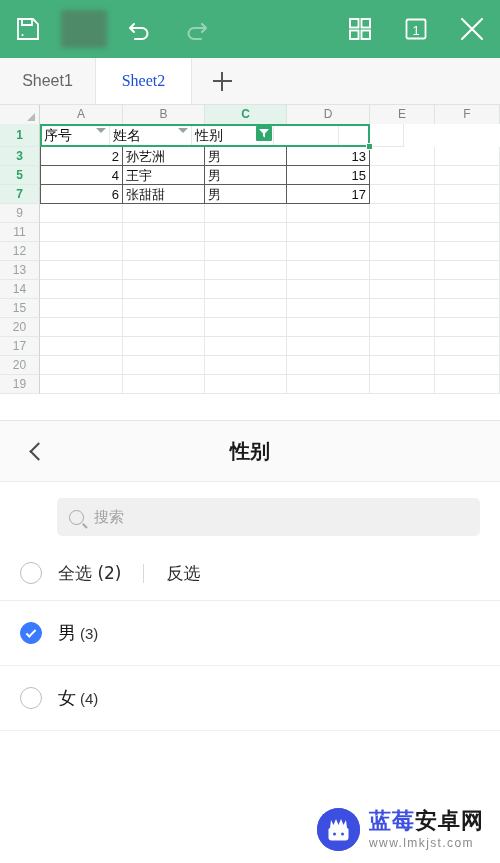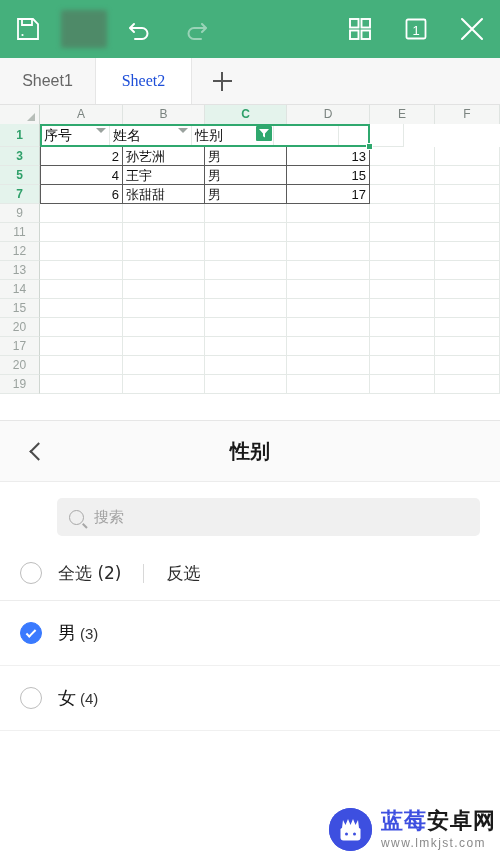--- a/index.html
+++ b/index.html
@@ -206,21 +206,21 @@
   .opt {
     height: 65px; display: flex; align-items: center;
     padding: 0 20px; border-bottom: 1px solid #f0f0f0;
   }
   .opt-label { margin-left: 16px; font-size: 18px; color: #141414;
     font-family: "DejaVu Sans", sans-serif; }
   .opt-count { font-size: 15px; color: #333; margin-left: 4px; }
 
   
   .wm {
-    position: absolute; right: 4px; bottom: 12px;
+    position: absolute; right: 16px; bottom: 12px;
     display: flex; align-items: center;
   }
   .wm-logo {
     width: 43px; height: 43px; border-radius: 50%;
     background: #3d4fe0; position: relative; flex: 0 0 auto;
   }
   .wm-text { margin-left: 9px; }
   .wm-title { font-size: 22px; font-weight: bold; letter-spacing: 1px;
     font-family: "DejaVu Sans", sans-serif; line-height: 1; }
   .wm-blue { color: #3d4fe0; }

